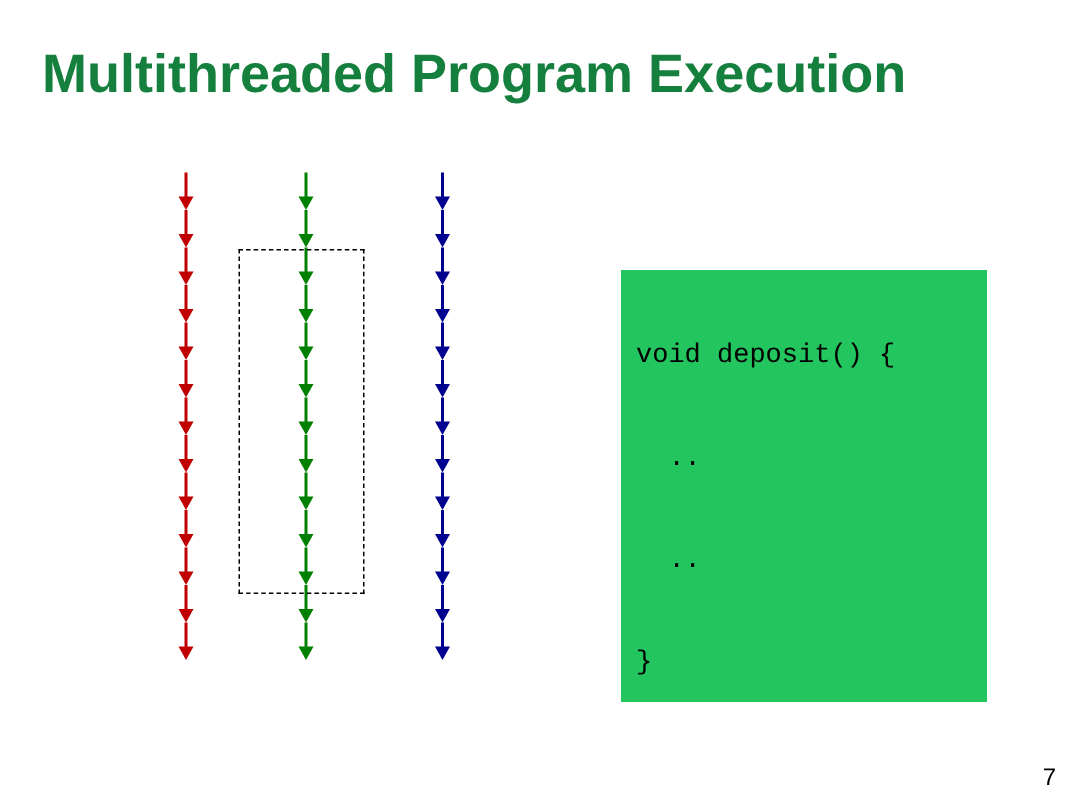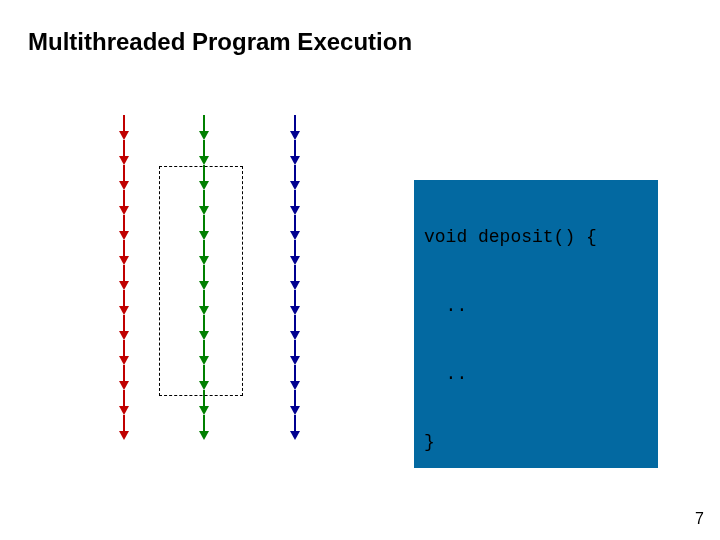--- a/index.html
+++ b/index.html
@@ -9,23 +9,23 @@
     height: 540px;
     background: #fff;
     font-family: "Comic Sans MS", "Comic Sans", cursive, sans-serif;
     overflow: hidden;
     position: relative;
   }
   .title {
     position: absolute;
     left: 28px;
     top: 28px;
-    font-size: 24px;
+    font-size: 36px;
     font-weight: bold;
-    color: #000000;
+    color: #15803d;
   }
   .arrows {
     position: absolute;
   }
   .arrow {
     width: 10px;
     height: 25px;
     position: relative;
     margin-bottom: 0px;
   }
@@ -53,21 +53,21 @@
   .col-blue .head { border-top: 9px solid #000090; }
 
   .selection-box {
     position: absolute;
     border: 1.5px dashed #000;
     background: transparent;
   }
 
   .code-box {
     position: absolute;
-    background: #0369a1;
+    background: #22c55e;
     font-family: "Courier New", Courier, monospace;
     font-size: 18px;
     color: #000;
     padding: 6px 10px 8px 10px;
     line-height: 1.9;
     white-space: pre;
   }
 
   .page-num {
     position: absolute;

